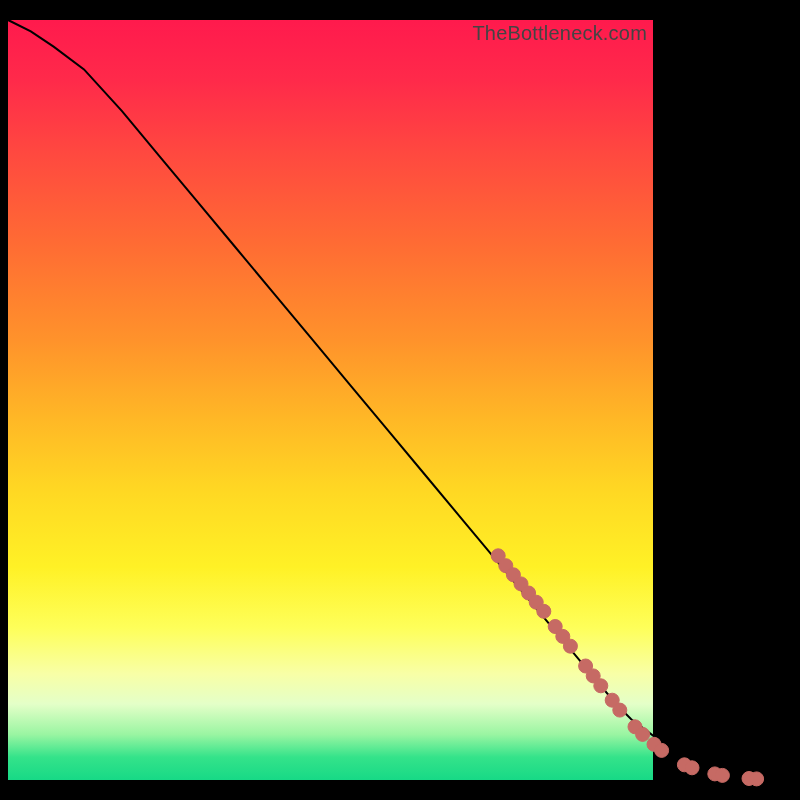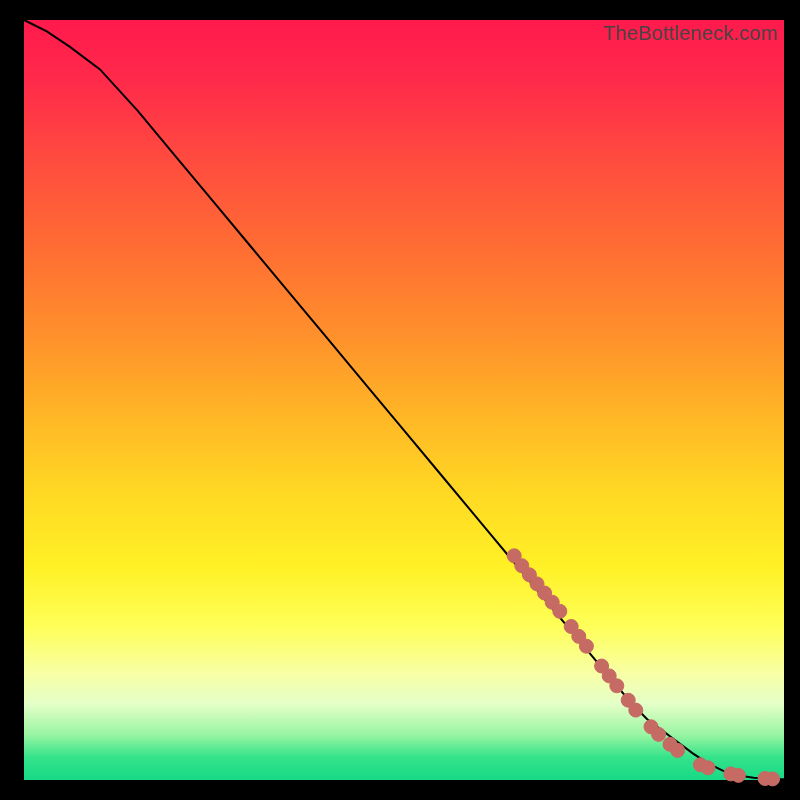--- a/index.html
+++ b/index.html
@@ -12,23 +12,23 @@
     font-family: Arial, Helvetica, sans-serif;
   }
   .frame {
     position: relative;
     width: 800px;
     height: 800px;
     background: #000;
   }
   .plot {
     position: absolute;
-    left: 24px;
+    left: 8px;
     top: 20px;
-    width: 760px;
+    width: 645px;
     height: 760px;
     
     background: linear-gradient(to bottom,
       #ff1a4d 0%,
       #ff2a4a 8%,
       #ff4a3f 18%,
       #ff6d33 30%,
       #ff922b 42%,
       #ffb626 52%,
       #ffd823 62%,

